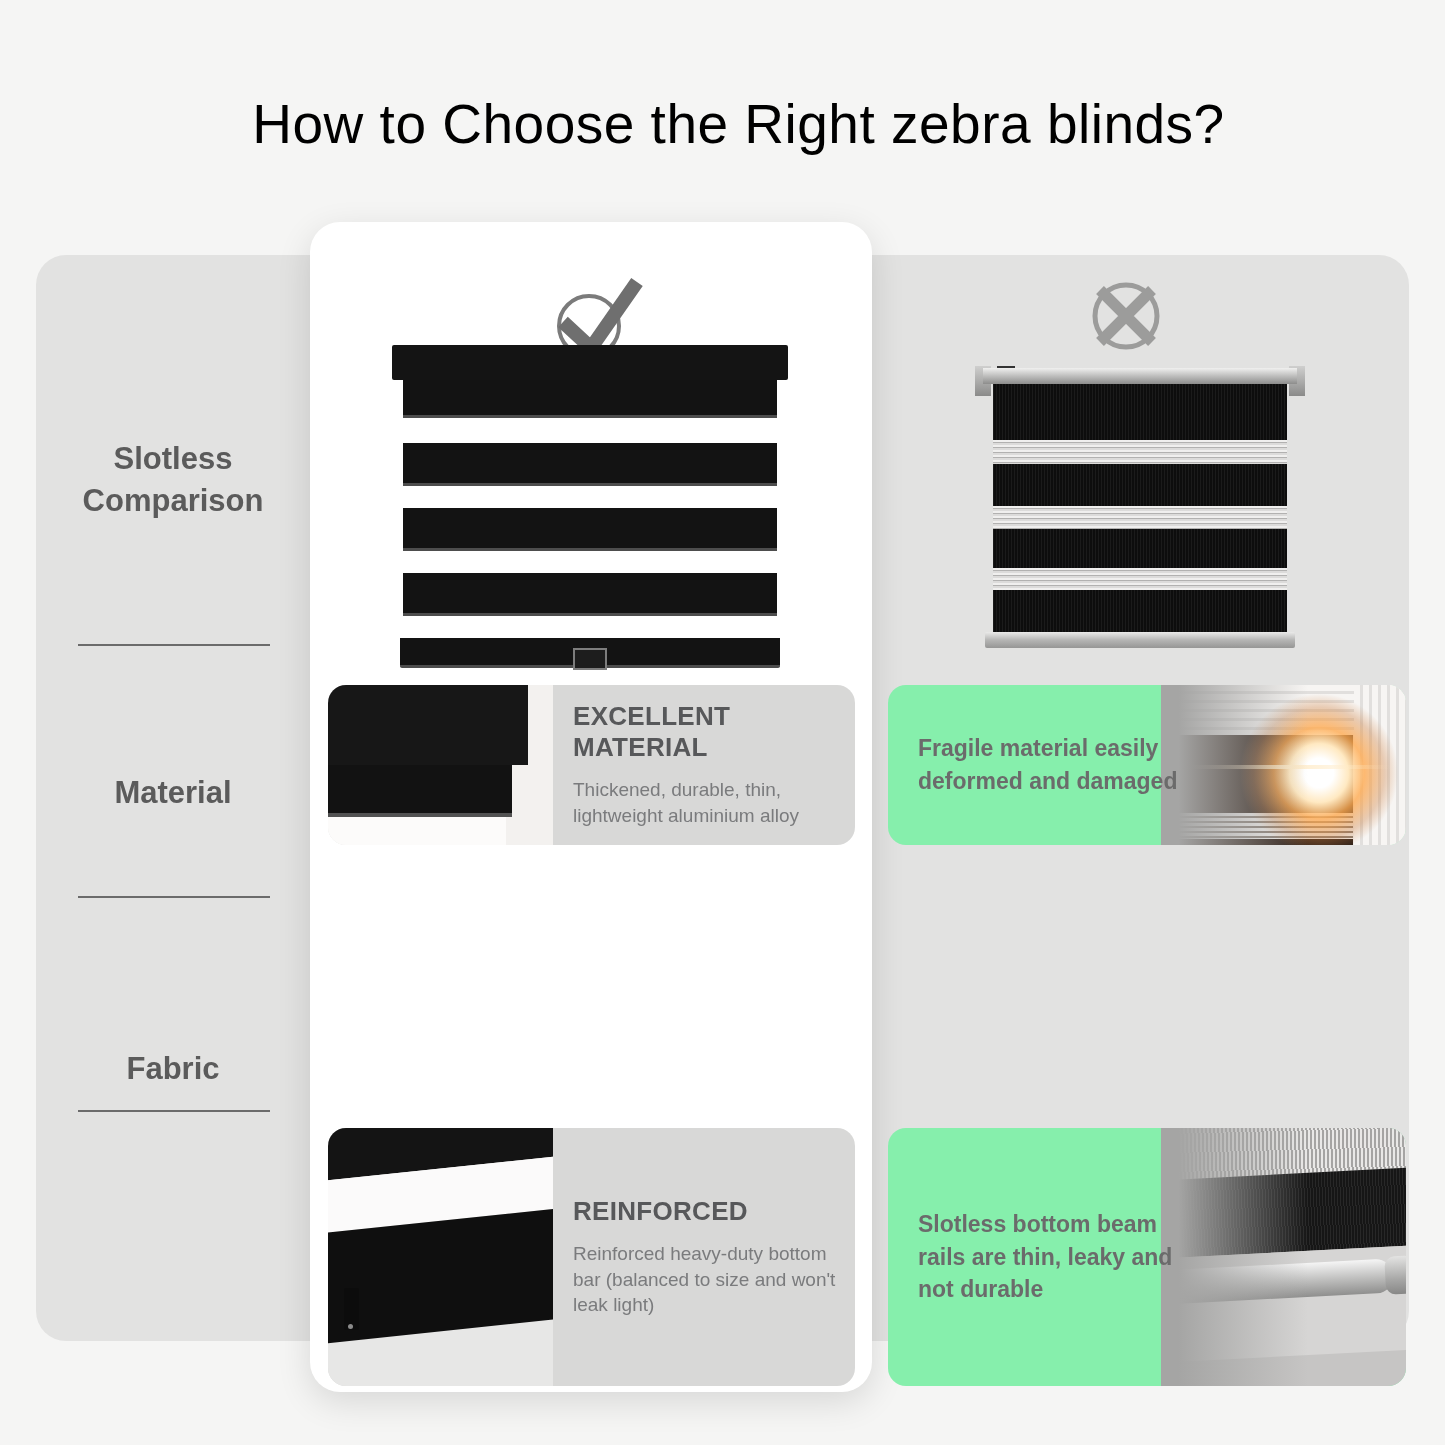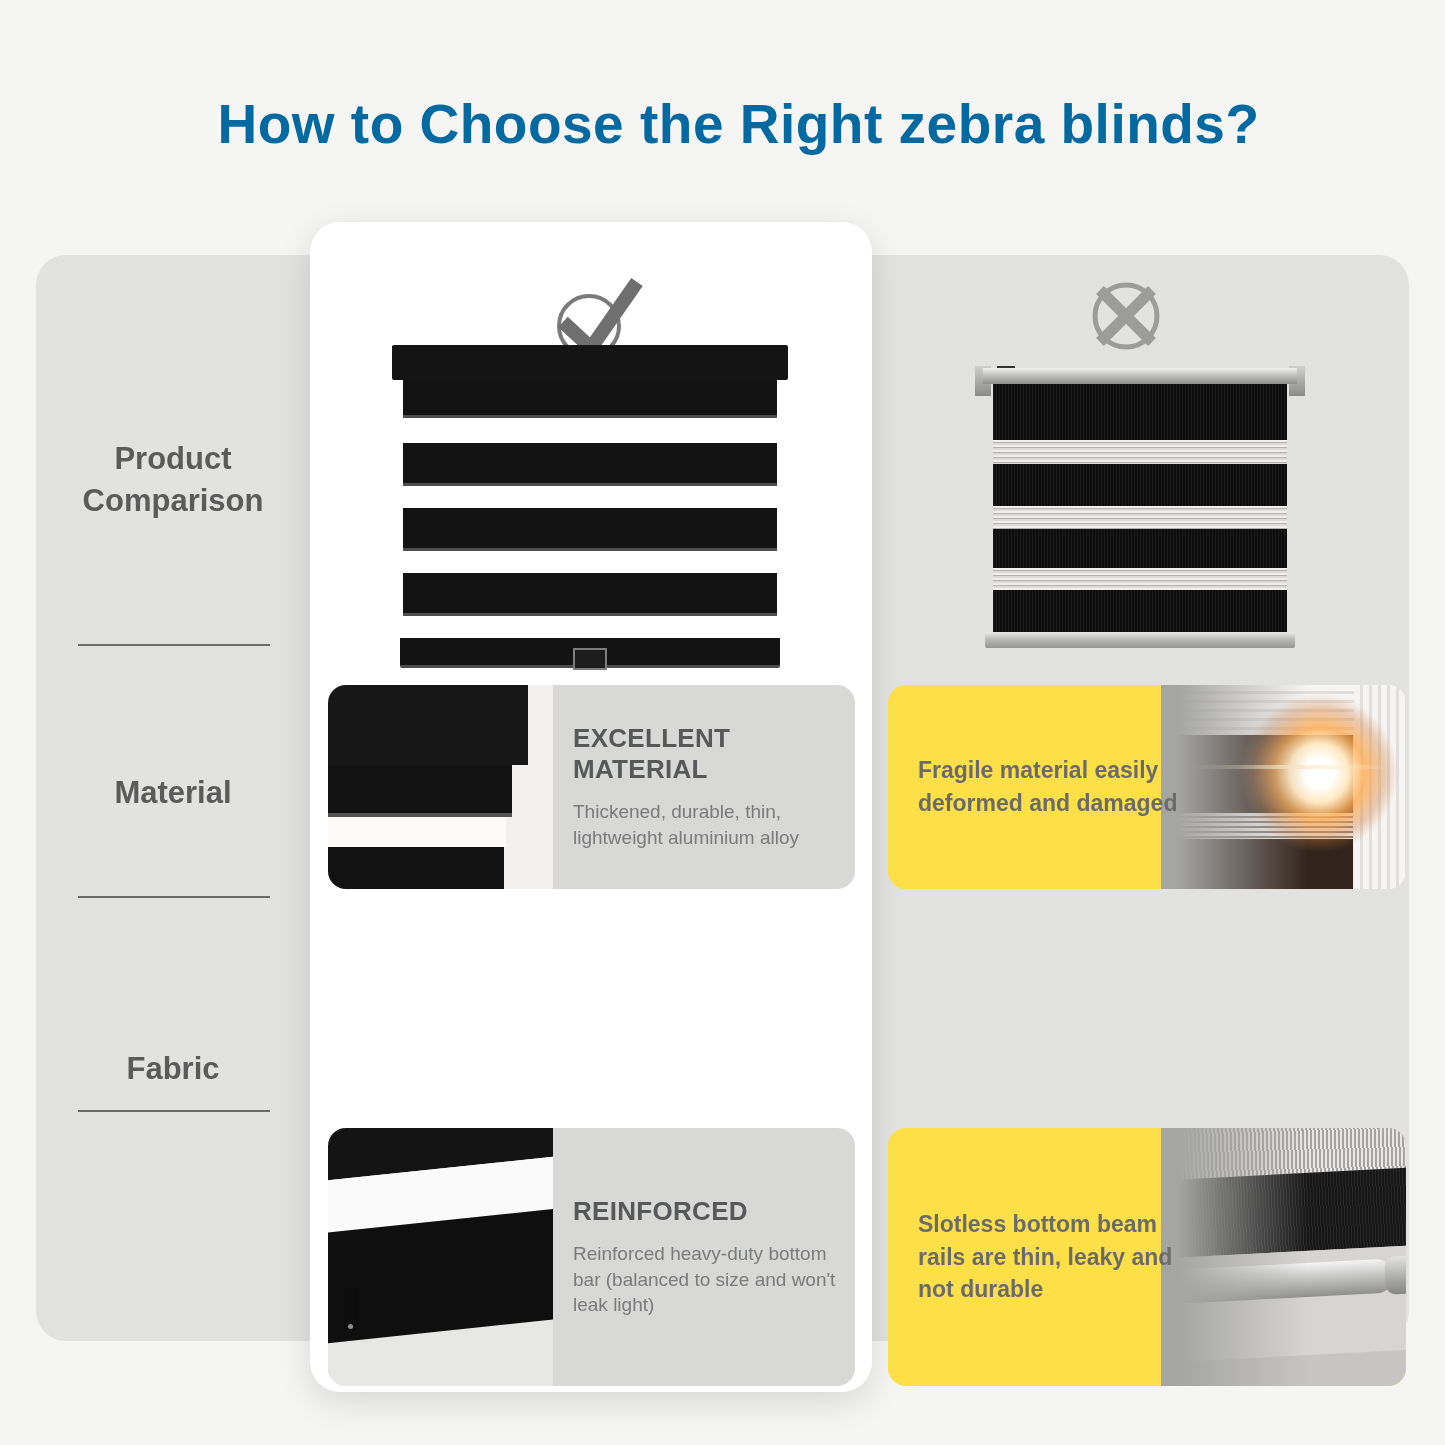--- a/index.html
+++ b/index.html
@@ -1,21 +1,21 @@
 <!DOCTYPE html>
 <html><head>
 <meta charset="utf-8">
 <style>
   html,body{margin:0;padding:0;}
   body{font-family:"Liberation Sans", sans-serif; background:#f5f5f4;}
   .page{position:relative;width:1445px;height:1445px;background:#f5f5f4;overflow:hidden;}
 
   
   .title{position:absolute;left:0;right:0;top:92px;text-align:center;
-         font-size:55px;font-weight:bold;color:#0369a1;letter-spacing:.5px;padding-left:32px;}
+         font-size:55px;font-weight:normal;color:#000000;letter-spacing:.5px;padding-left:32px;}
 
   
   .panel{position:absolute;left:36px;top:255px;width:1373px;height:1086px;
          background:#e2e2e1;border-radius:30px;}
 
   
   .row-label{position:absolute;left:36px;width:274px;text-align:center;
              font-size:31px;font-weight:bold;color:#5b5b5b;line-height:1.35;}
   .lbl-comparison{top:438px;}
   .lbl-material{top:772px;}
@@ -50,22 +50,22 @@
   .b-fabric{position:absolute;left:18px;right:18px;top:18px;height:250px;background:#0d0d0d;
             background-image:repeating-linear-gradient(90deg, rgba(255,255,255,.06) 0 1px, transparent 1px 3px);}
   .sheer{position:absolute;left:0;right:0;
          background:repeating-linear-gradient(180deg,#f0efee 0 2px,#b2b1b0 2px 3px,#dcdbda 3px 5px);}
   .sh1{top:56px;height:24px;} .sh2{top:122px;height:23px;} .sh3{top:184px;height:22px;}
   .b-bottomrail{position:absolute;left:10px;right:10px;top:266px;height:16px;border-radius:2px;
                 background:linear-gradient(180deg,#eaeae9,#b5b5b4 50%,#969695);}
 
   
   .gbox{position:absolute;left:328px;width:527px;background:#d8d8d7;border-radius:18px;}
-  .bbox{position:absolute;left:888px;width:518px;background:#fde047;border-radius:18px;}
-  .row-mat{top:685px;height:204px;}
+  .bbox{position:absolute;left:888px;width:518px;background:#86efac;border-radius:18px;}
+  .row-mat{top:685px;height:160px;}
   .row-fab{top:905px;height:205px;}
   .row-bot{top:1128px;height:258px;}
 
   .gtext{position:absolute;left:245px;right:14px;top:0;bottom:0;
          display:flex;flex-direction:column;justify-content:center;}
   .gheading{font-size:26px;font-weight:bold;color:#57585a;margin-bottom:14px;letter-spacing:.3px;}
   .gbody{font-size:19px;color:#7a7b7d;line-height:1.35;}
 
   .btext{position:absolute;left:30px;width:262px;top:0;bottom:0;
          display:flex;flex-direction:column;justify-content:center;
@@ -144,21 +144,21 @@
 </style>
 </head>
 <body>
 
 <div class="page">
 
   <div class="title">How to Choose the Right zebra blinds?</div>
 
   <div class="panel"></div>
 
-  <div class="row-label lbl-comparison">Product Comparison</div>
+  <div class="row-label lbl-comparison">Slotless Comparison</div>
   <div class="divider div1"></div>
   <div class="row-label lbl-material">Material</div>
   <div class="divider div2"></div>
   <div class="row-label lbl-fabric">Fabric</div>
   <div class="divider div3"></div>
 
   <div class="card">
     <svg class="check-icon" width="100" height="92" viewBox="0 0 100 92">
       <circle cx="44" cy="56" r="30" fill="none" stroke="#7b7b7b" stroke-width="4"></circle>
       <path d="M18 52 L46 78 L92 12" fill="none" stroke="#6f6f6f" stroke-width="14"></path>

